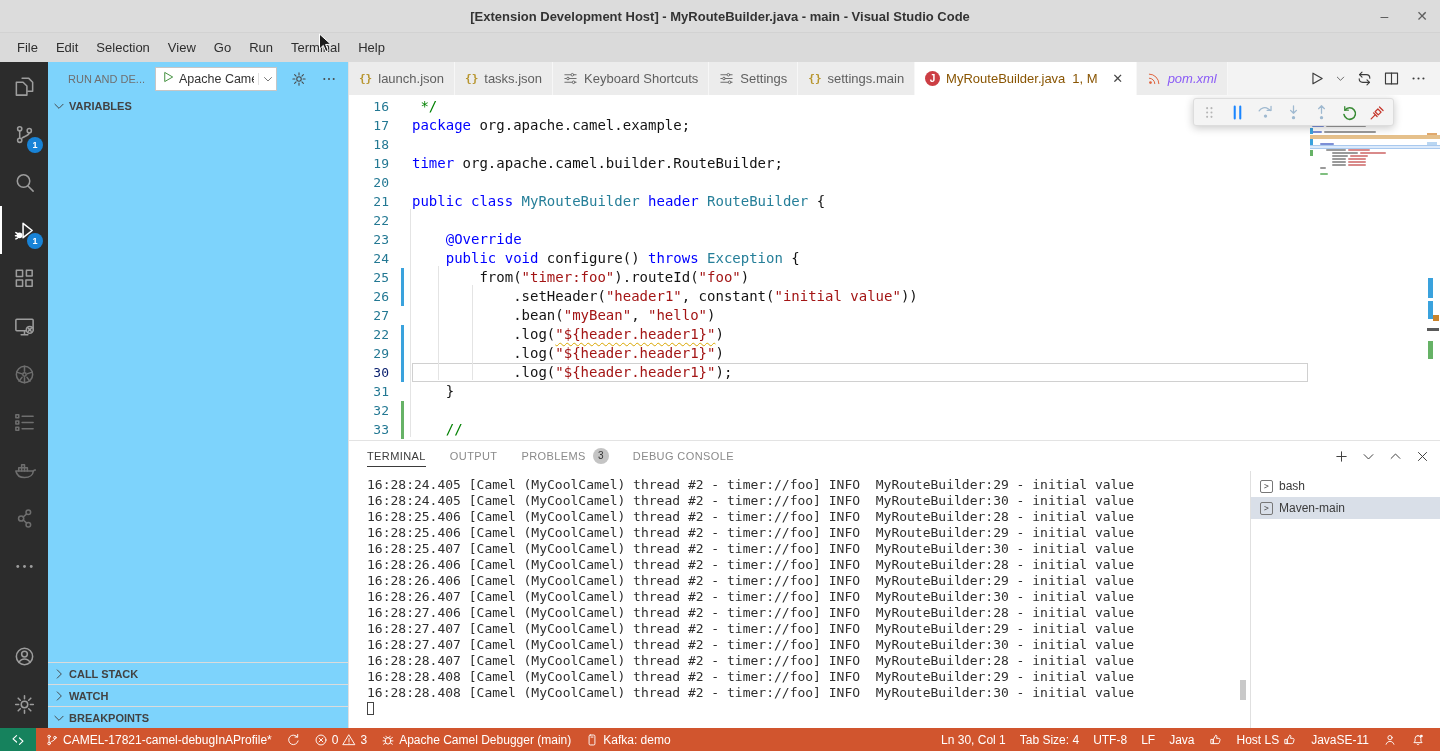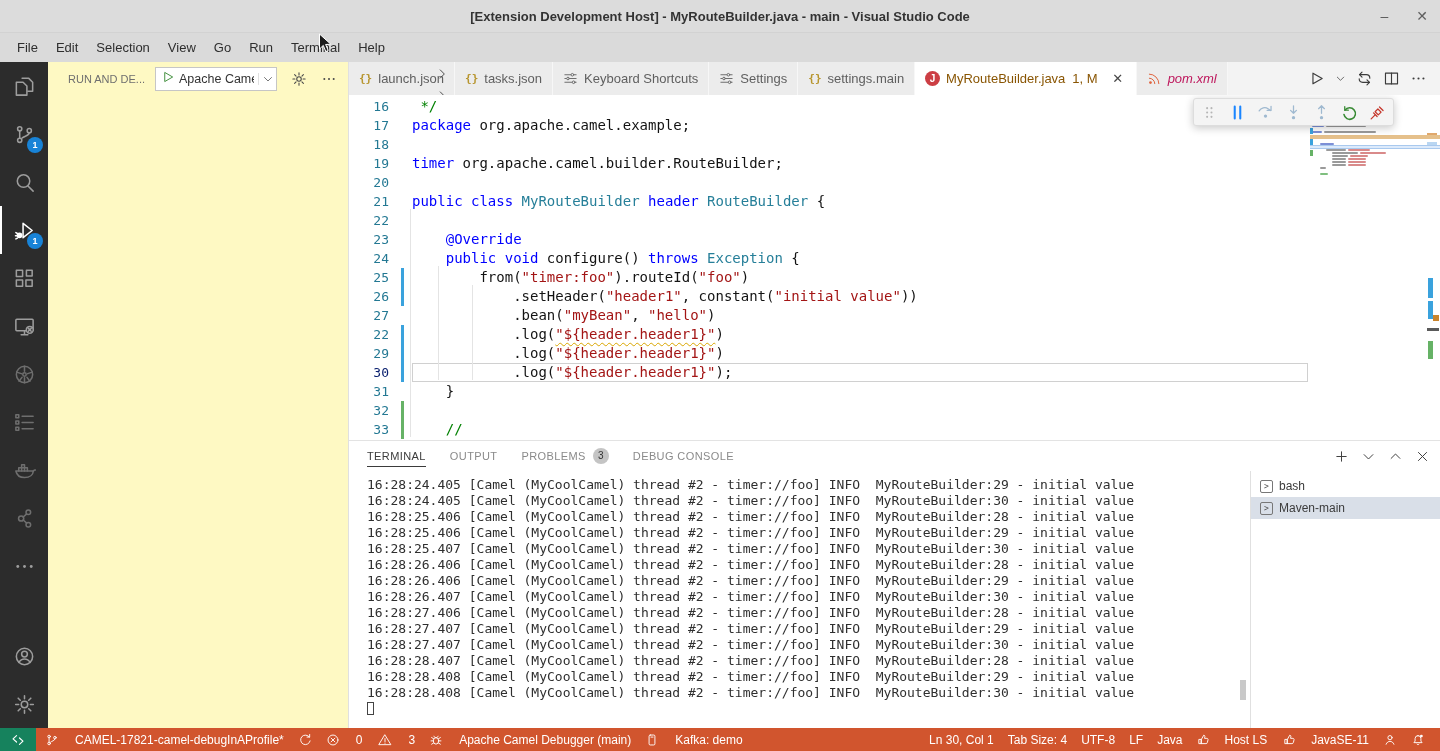--- a/index.html
+++ b/index.html
@@ -20,41 +20,41 @@
 
   .activitybar { width:48px; background:#2c2c2c; display:flex; flex-direction:column; flex:none; }
   .ab-item { width:48px; height:48px; display:flex; align-items:center; justify-content:center; position:relative; color:#9d9d9d; }
   .ab-item svg { width:23px; height:23px; }
   .ab-item.active { color:#fff; box-shadow: inset 2px 0 0 #fff; }
   .ab-item.dim { color:#6e6e6e; }
   .ab-badge { position:absolute; right:5px; bottom:5px; min-width:16px; height:16px; border-radius:8px; background:var(--badge,#1883d7); color:#fff; font-size:9px; line-height:16px; text-align:center; font-weight:700; }
   .ab-spacer { flex:1; }
 
   
-  .sidebar { width:300px; background:#fef9c3; display:flex; flex-direction:row; flex:none; }
+  .sidebar { width:300px; background:#7dd3fc; display:flex; flex-direction:column; flex:none; }
   .sidebar-toolbar { height:33px; display:flex; align-items:center; padding:0 10px 0 20px; flex:none; }
   .sidebar-title { font-size:11px; color:#6f6f6f; margin-right:10px; white-space:nowrap; }
   .launch-picker { display:flex; align-items:center; height:24px; background:#fff; border:1px solid #c6c6c6; padding:0 2px 0 5px; gap:4px; width:122px; }
   .launch-picker .ico svg { width:14px; height:14px; color:#388a34; }
   .launch-value { font-size:12.5px; color:#333; flex:1; overflow:hidden; white-space:nowrap; }
   .launch-chevron { color:#555; border-left:1px solid #e0e0e0; padding-left:3px; display:flex; }
   .launch-chevron svg { width:12px; height:12px; }
   .sidebar-gear, .sidebar-dots { margin-left:14px; color:#474747; display:flex; }
   .sidebar-gear svg, .sidebar-dots svg { width:16px; height:16px; }
   .section-header { height:22px; display:flex; align-items:center; font-size:11px; font-weight:700; color:#424242; padding-left:4px; gap:3px; flex:none; }
   .section-header svg { width:14px; height:14px; color:#424242; }
   .sidebar-fill { flex:1; }
   .bottom-section { border-top:1px solid #dbdbdb; }
 
   
   .editorcol { flex:1; display:flex; flex-direction:column; border-left:1px solid #e0e0e0; min-width:0; }
   .tabbar { height:33px; background:#f3f3f3; display:flex; align-items:stretch; flex:none; }
   .tab { display:flex; align-items:center; padding:0 10px; font-size:13px; color:#5f5f5f; background:#ececec; border-right:1px solid #f7f7f7; gap:6px; white-space:nowrap; }
   .tab.active { background:#fff; color:var(--warntab,#895503); }
-  .tab.italic .tab-label { font-style:italic; color:#be185d; }
+  .tab.italic .tab-label { font-style:italic; color:#8b5cf6; }
   .tab-suffix { margin-left:1px; }
   .tab-close { margin-left:6px; color:#474747; font-size:13px; width:16px; text-align:center; }
   .json-ico { color:#b7952e; font-weight:700; font-size:11px; font-family:"DejaVu Sans Mono",monospace; }
   .java-ico { width:15px; height:15px; border-radius:50%; background:var(--javaico,#cc3e44); color:#fff; font-size:10px; font-weight:700; display:flex; align-items:center; justify-content:center; }
   .tab .ico svg { width:15px; height:15px; }
   .ico-sliders { color:#6f6f6f; }
   .ico-feed { color:var(--feedico,#e0643f); }
   .editor-actions { margin-left:auto; display:flex; align-items:center; padding-right:10px; color:#3b3b3b; gap:4px; }
   .ea-btn { display:flex; align-items:center; justify-content:center; padding:3px; }
   .ea-btn svg { width:17px; height:17px; }
@@ -109,21 +109,21 @@
   .term-output { flex:1; padding:6px 0 0 18px; font-family:"DejaVu Sans Mono",monospace; font-size:13px; line-height:16px; color:#2f2f2f; position:relative; overflow:hidden; white-space:pre; }
   .term-cursor { display:inline-block; width:7px; height:13px; border:1px solid #444; vertical-align:-2px; }
   .term-scroll { position:absolute; right:4px; bottom:28px; width:6px; height:20px; background:#c9c9c9; }
   .terminal-list { width:190px; border-left:1px solid #e0e0e0; padding-top:4px; font-size:12px; color:#3c3c3c; flex:none; }
   .term-item { height:22px; display:flex; align-items:center; gap:6px; padding-left:9px; }
   .term-item.active { background:#d9dfe8; }
   .term-item-ico { width:13px; height:13px; border:1px solid #777; border-radius:2px; font-size:8px; line-height:11px; text-align:center; color:#555; font-family:"DejaVu Sans Mono",monospace; flex:none; }
 
   
   .statusbar { height:23px; background:var(--sbbg,#d1552e); color:#fff; display:flex; align-items:center; font-size:12px; }
-  .sb-item { display:flex; align-items:center; gap:16px; padding:0 7px; height:100%; white-space:nowrap; }
+  .sb-item { display:flex; align-items:center; gap:4px; padding:0 7px; height:100%; white-space:nowrap; }
   .sb-item svg { width:14px; height:14px; }
   .sb-remote { background:var(--remote,#16825d); padding:0 11px; margin-right:2px; }
   .sb-right { margin-left:auto; display:flex; height:100%; padding-right:8px; }
 </style>
 </head>
 <body>
 
 <div class="titlebar">
   <div class="title">[Extension Development Host] - MyRouteBuilder.java - main - Visual Studio Code</div>
   <div class="window-controls">

